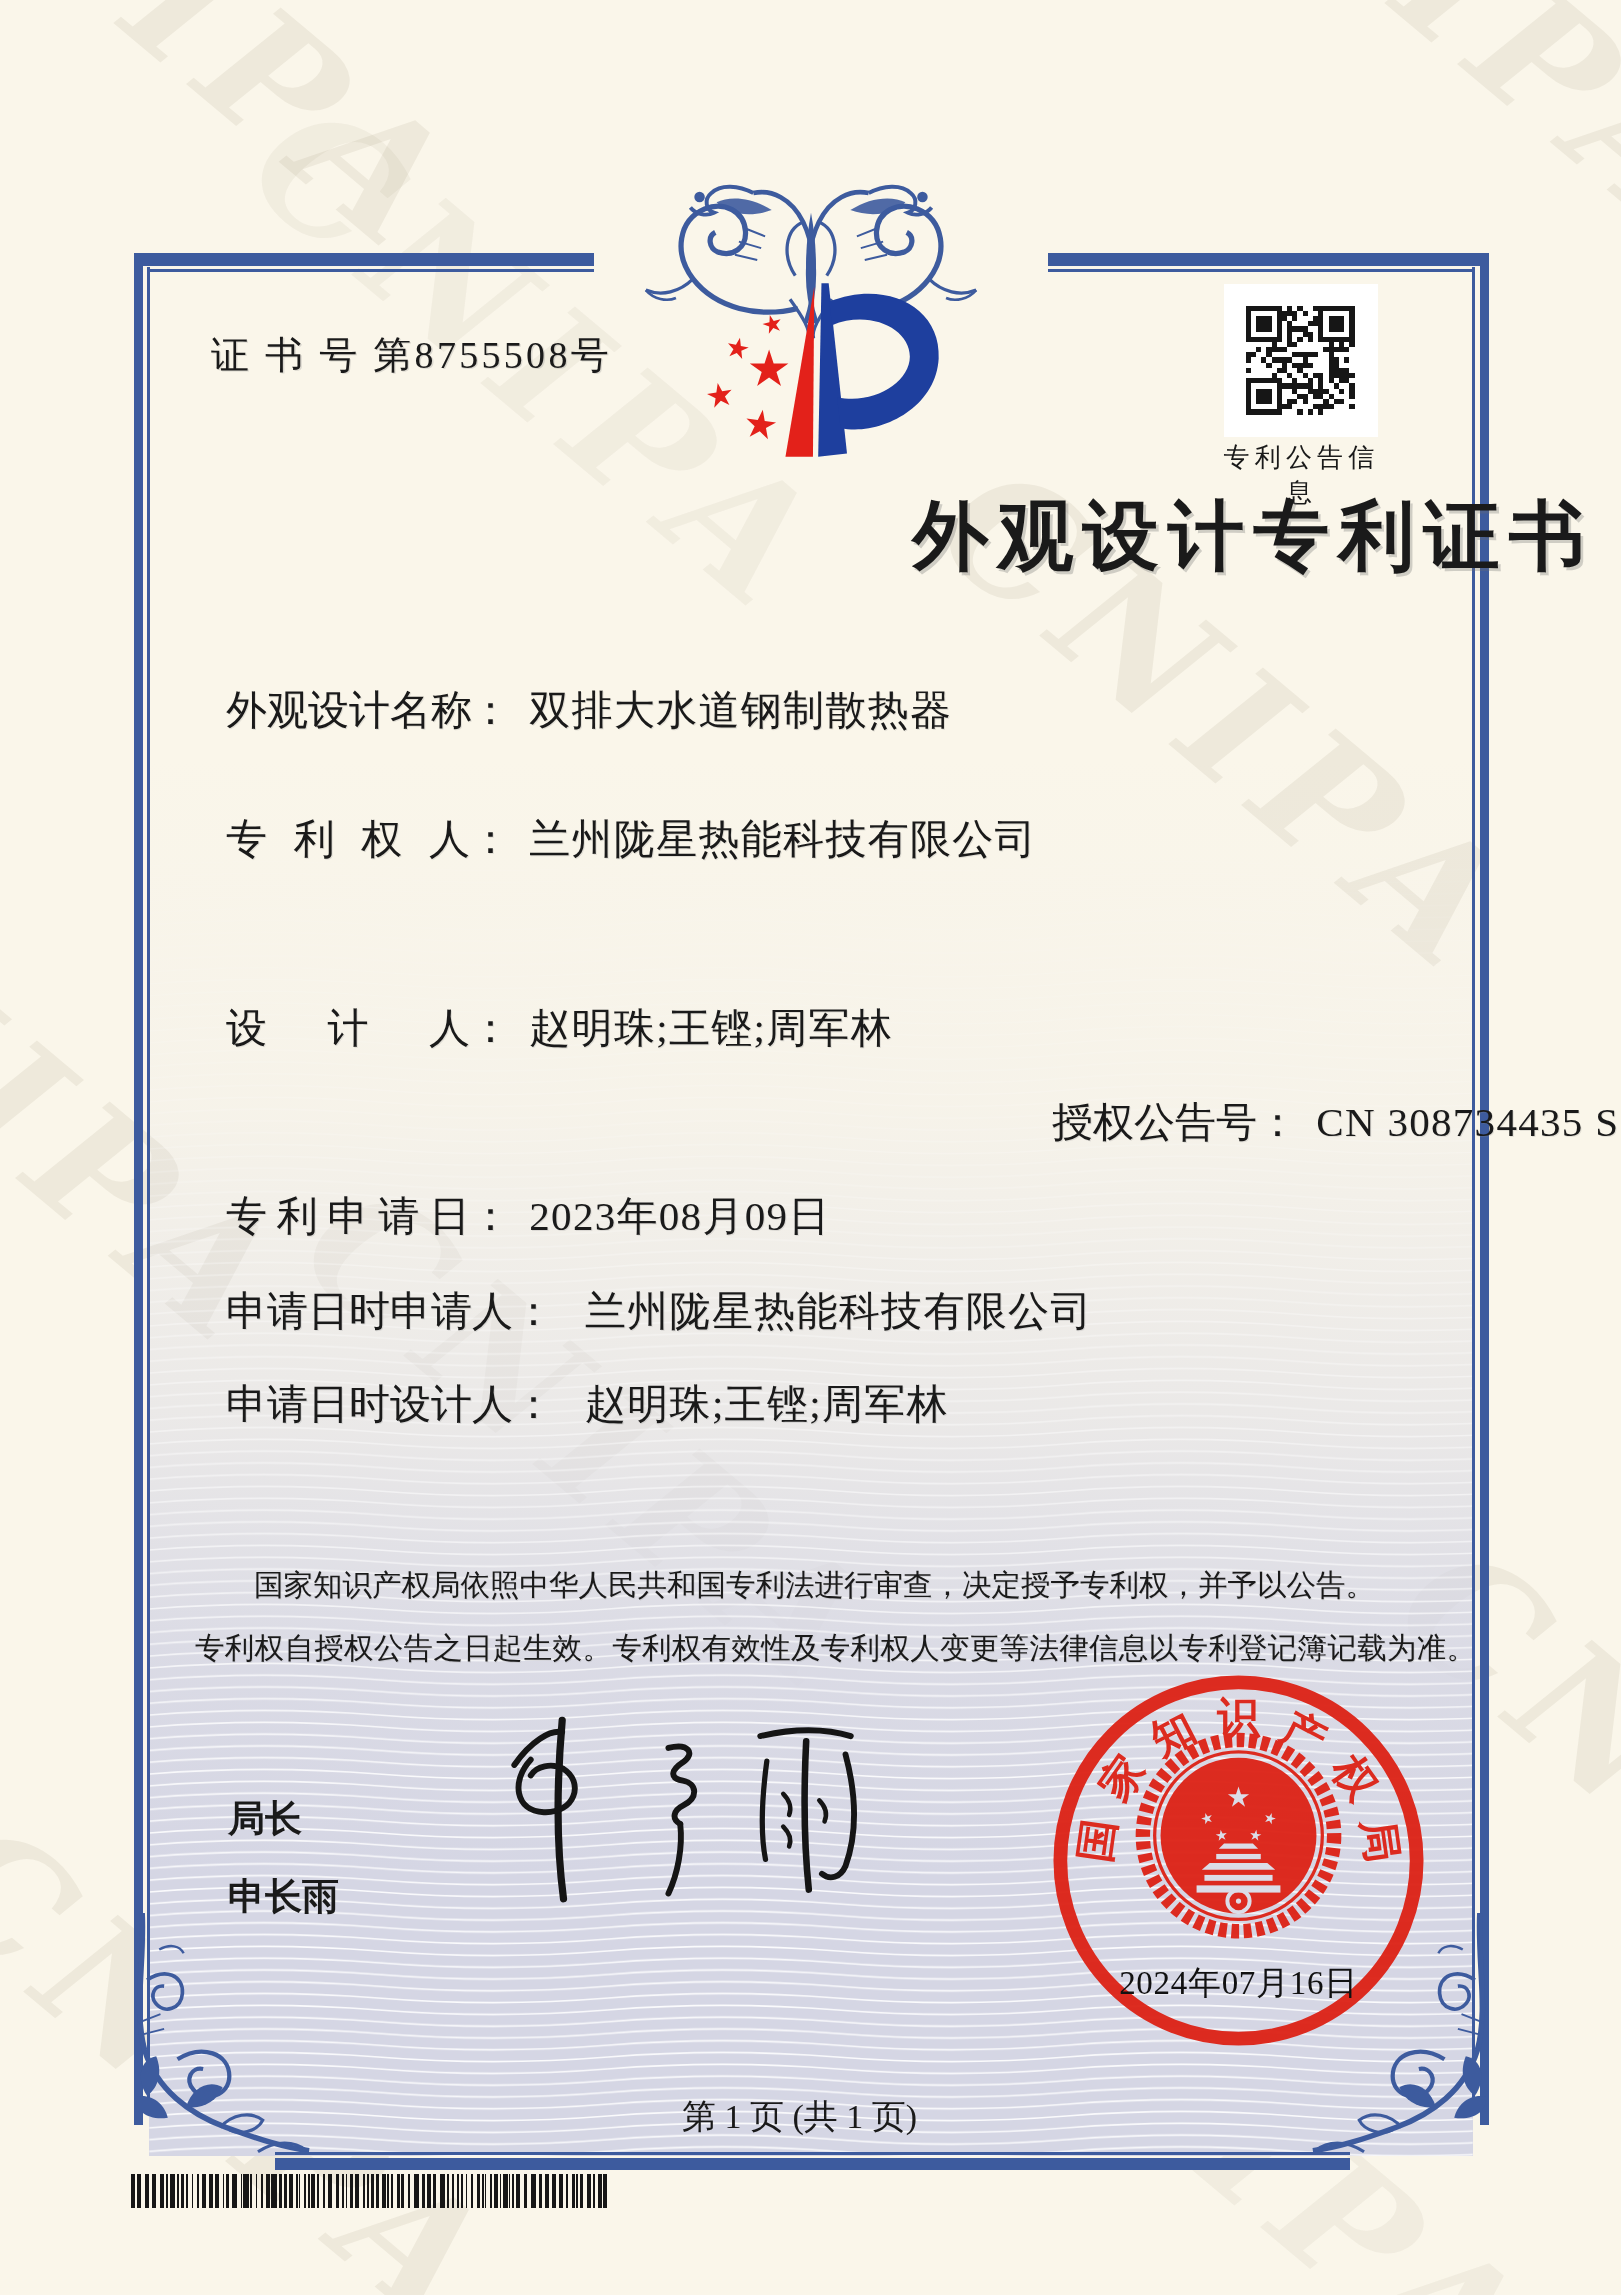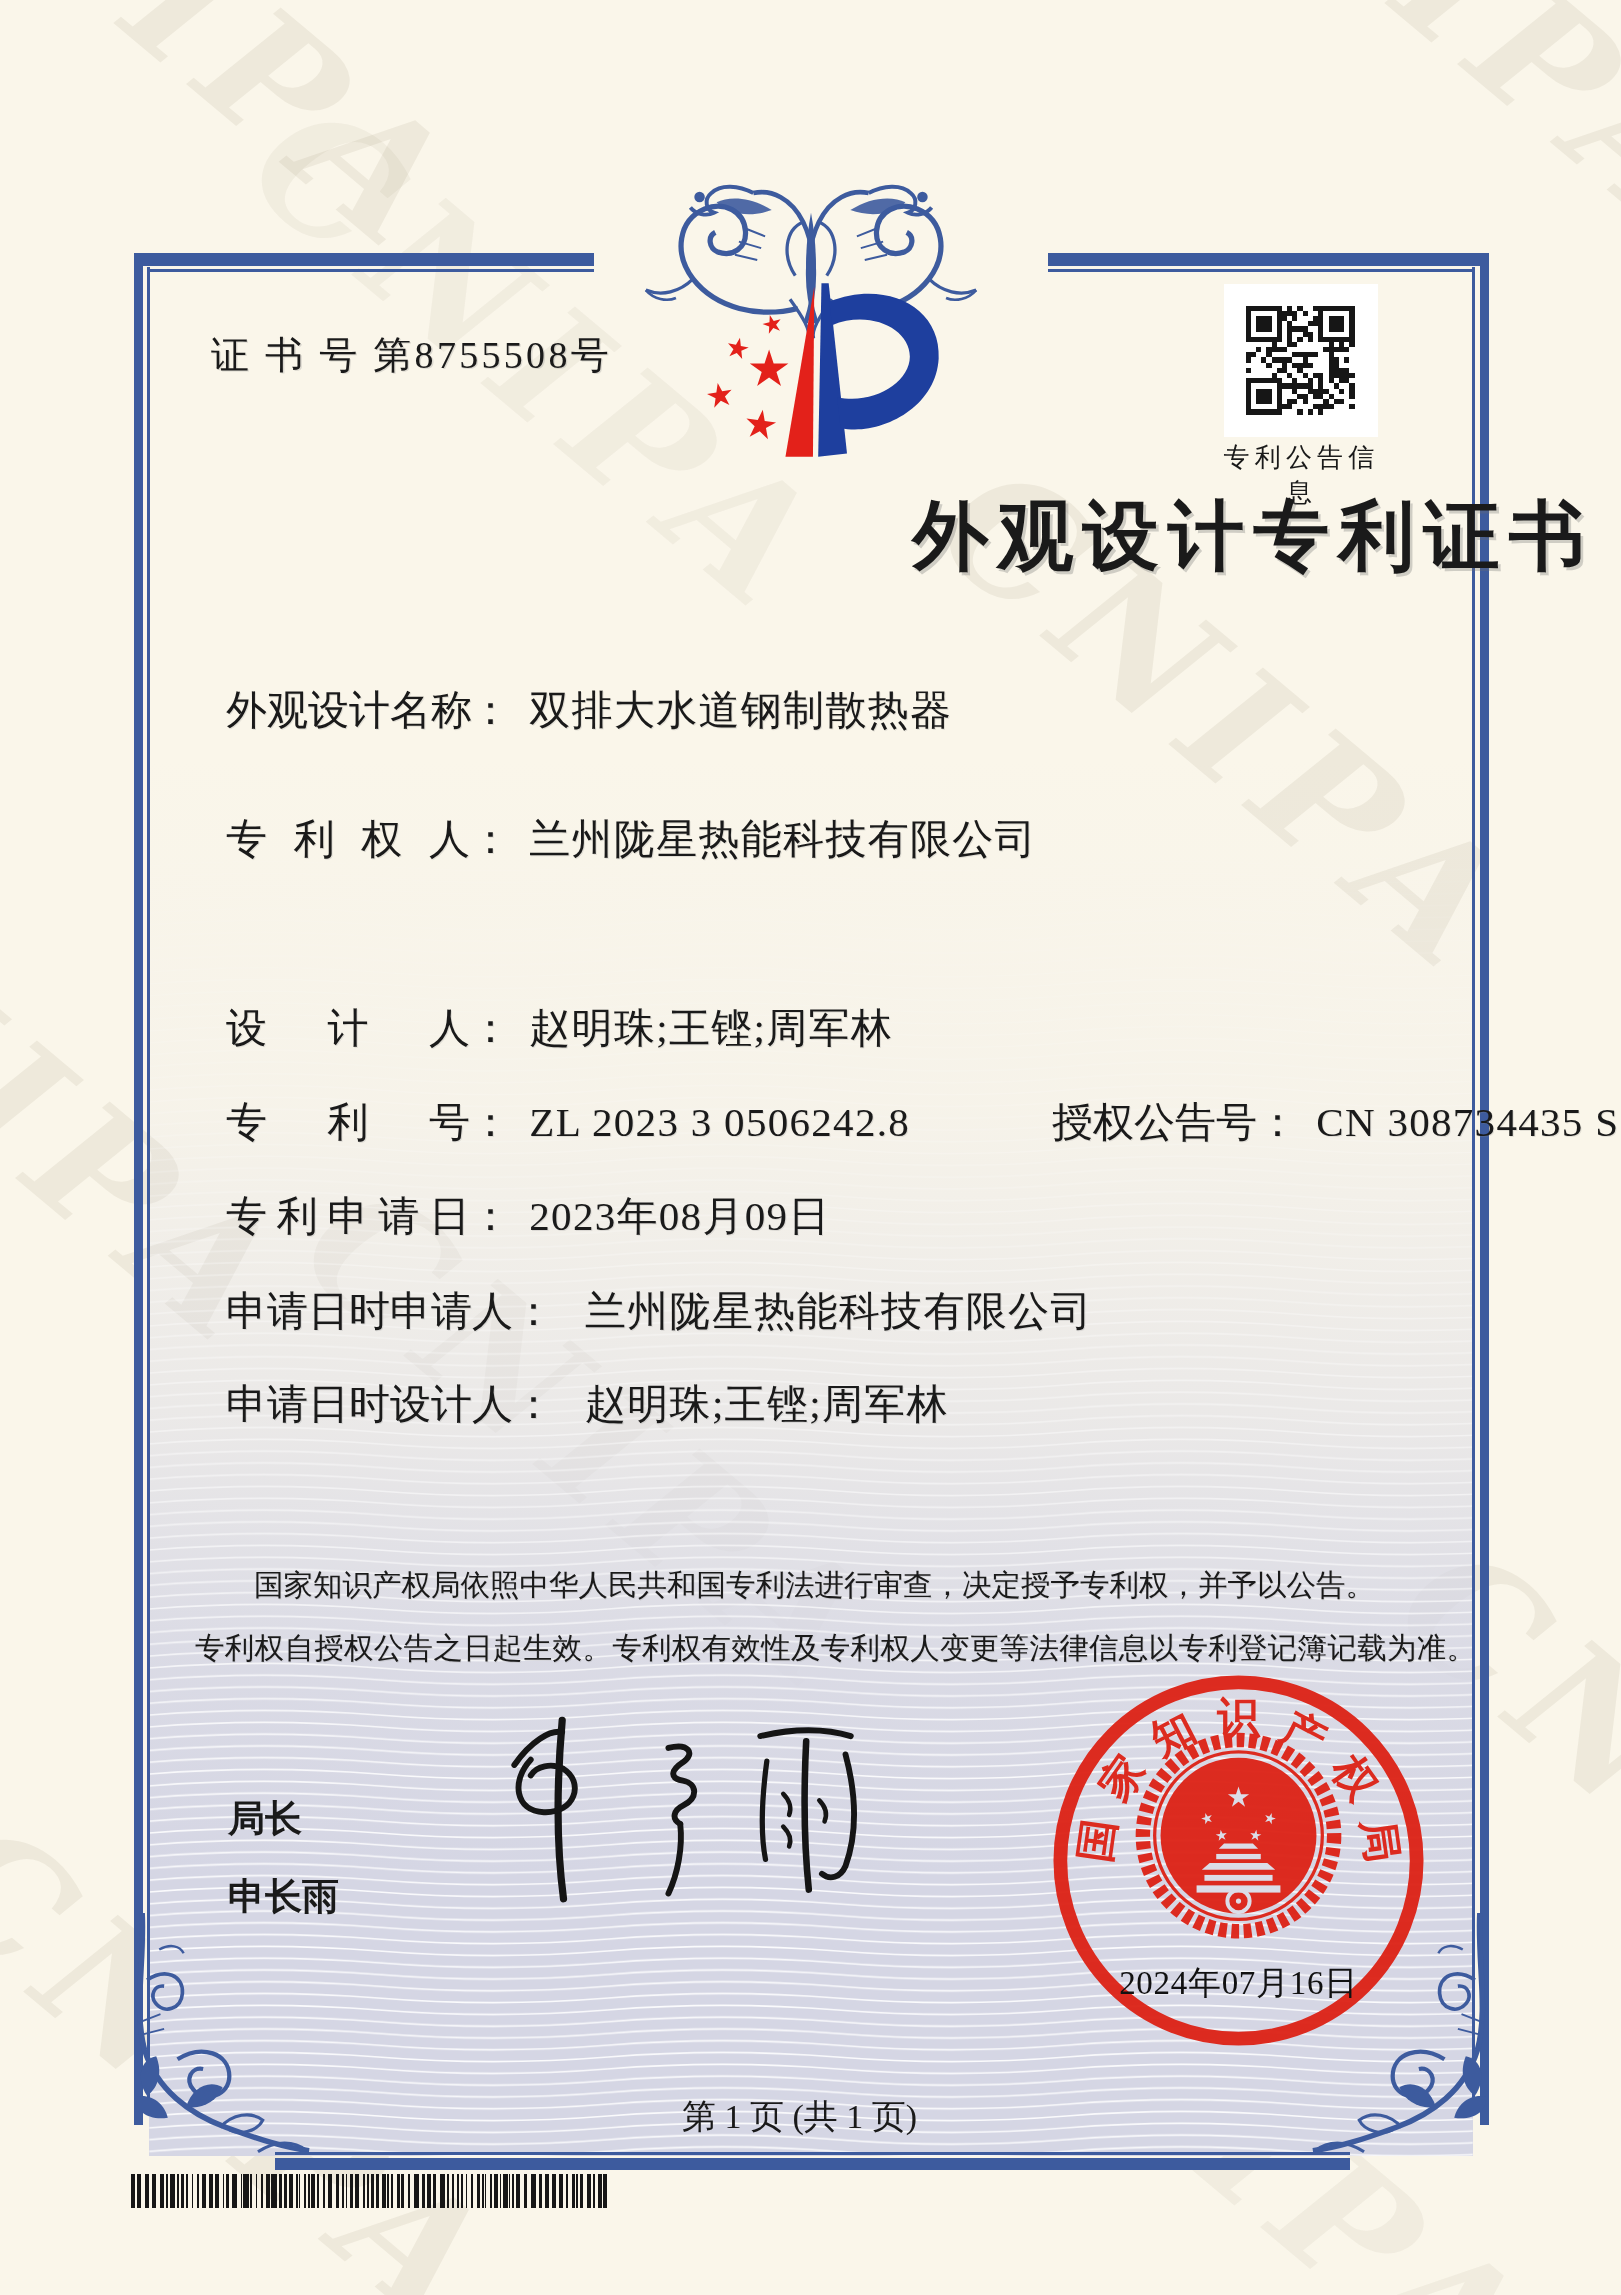--- a/index.html
+++ b/index.html
@@ -639,23 +639,20 @@
   <div class="doc-title">外观设计专利证书</div>
 
   <div class="row" style="top:683px;">
     <span class="flabel just">外观设计名称</span><span class="colon">：</span><span class="fvalue">双排大水道钢制散热器</span>
   </div>
   <div class="row" style="top:812px;">
     <span class="flabel just">专利权人</span><span class="colon">：</span><span class="fvalue">兰州陇星热能科技有限公司</span>
   </div>
   <div class="row" style="top:1001px;">
     <span class="flabel just">设计人</span><span class="colon">：</span><span class="fvalue">赵明珠;王铿;周军林</span>
-  </div>
-  <div class="row" style="top:1095px;">
-    <span class="flabel just">专利号</span><span class="colon">：</span><span class="fvalue">ZL 2023 3 0506242.8</span>
   </div>
   <div class="row rcol" style="top:1095px;">
     <span class="flabel">授权公告号</span><span class="colon">：</span><span class="fvalue">CN 308734435 S</span>
   </div>
   <div class="row" style="top:1189px;">
     <span class="flabel just">专利申请日</span><span class="colon">：</span><span class="fvalue">2023年08月09日</span>
   </div>
   <div class="row wide" style="top:1284px;">
     <span class="flabel">申请日时申请人</span><span class="colon">：</span><span class="fvalue">兰州陇星热能科技有限公司</span>
   </div>

